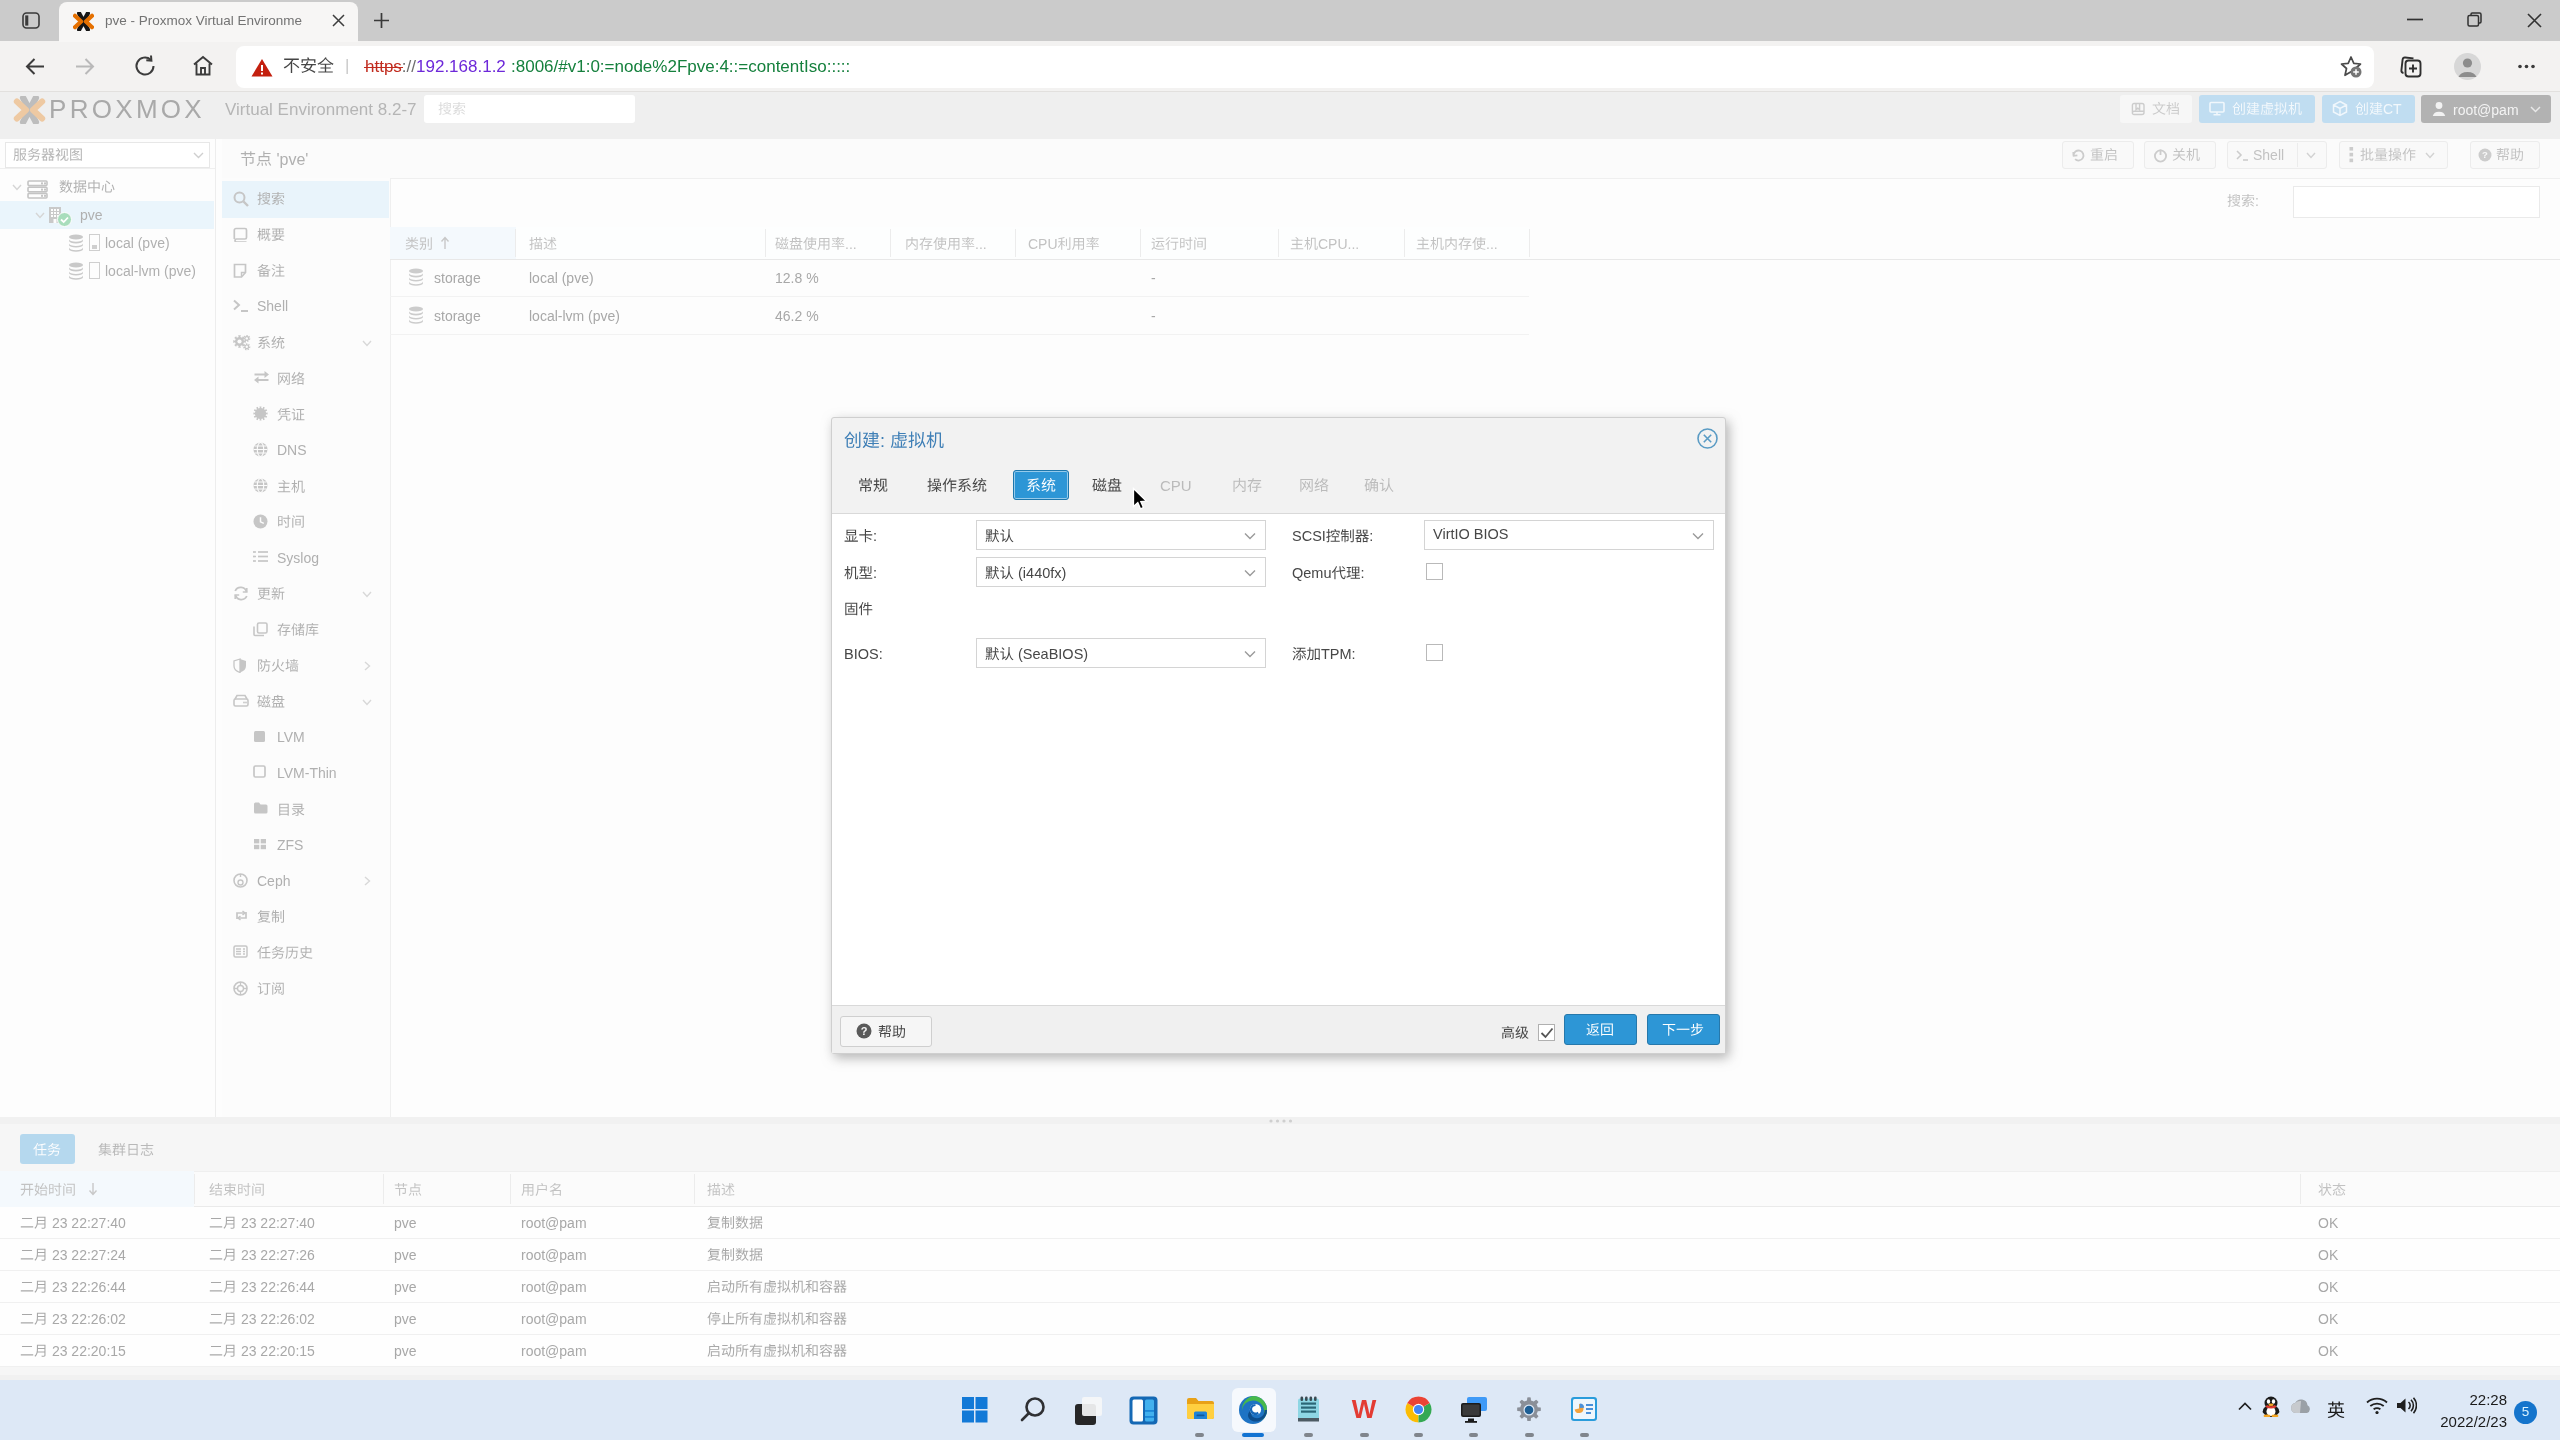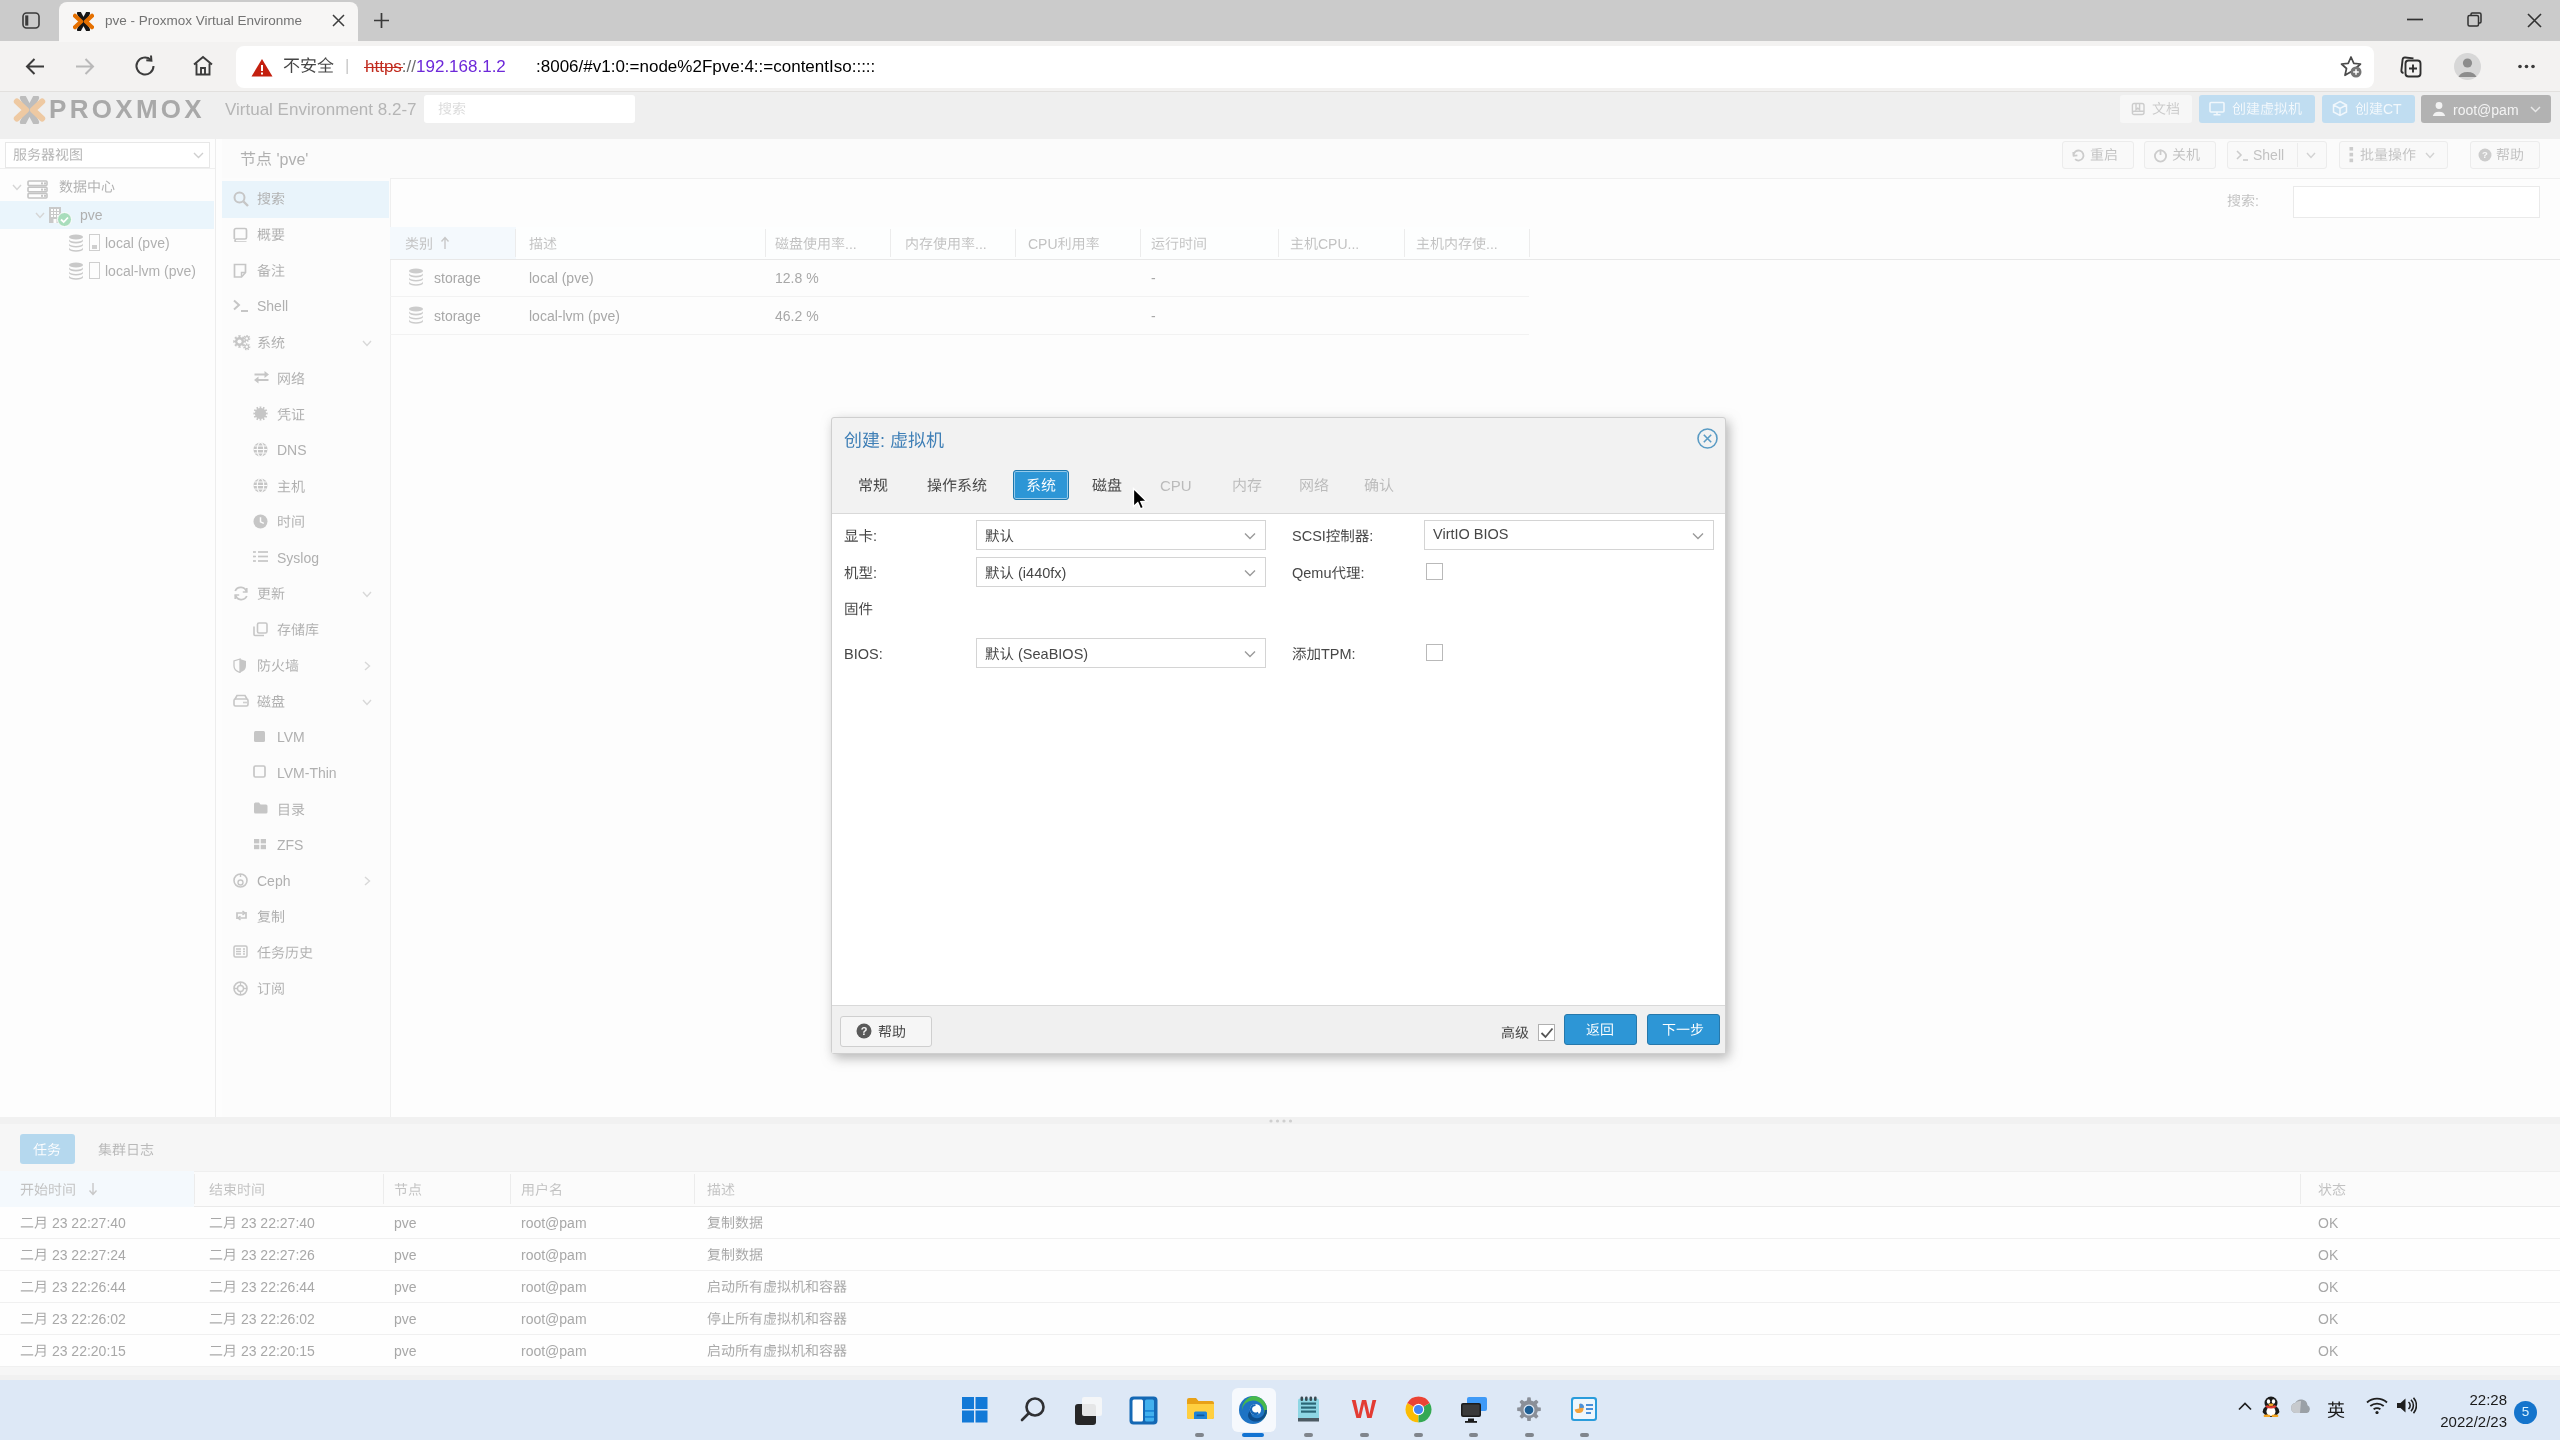--- a/index.html
+++ b/index.html
@@ -419,21 +419,21 @@
 <svg style="position:absolute;left:283.0px;top:55.3px;" width="53.0" height="22.1">
     <use href="#g4e0d" x="0.0" y="1.7" width="17" height="17" fill="#454545"></use>
     <use href="#g5b89" x="17.0" y="1.7" width="17" height="17" fill="#454545"></use>
     <use href="#g5168" x="34.0" y="1.7" width="17" height="17" fill="#454545"></use>
   </svg>
 <div style="position:absolute;font-size:17px;color:#c9c9c9;line-height:20px;top:55.8px;left:345px;white-space:pre">|</div>
 <div style="position:absolute;font-size:17px;color:#c12b1e;line-height:20px;top:56.8px;left:365.0px;white-space:pre">https</div>
 <div style="position:absolute;left:364.0px;top:66.5px;width:38.9px;height:1.7px;background:#c12b1e"></div>
 <div style="position:absolute;font-size:17px;color:#6e6e6e;line-height:20px;top:56.8px;left:401.85546875px;white-space:pre">://</div>
 <div style="position:absolute;font-size:17px;color:#6d28d9;line-height:20px;top:56.8px;left:416.02490234375px;white-space:pre">192.168.1.2</div>
-<div style="position:absolute;font-size:17px;color:#000000;line-height:20px;top:56.8px;left:536px;white-space:pre">:8006/#v1:0:=node%2Fpve:4::=contentIso:::::</div>
+<div style="position:absolute;font-size:17px;color:#15803d;line-height:20px;top:56.8px;left:511px;white-space:pre">:8006/#v1:0:=node%2Fpve:4::=contentIso:::::</div>
 <svg style="position:absolute;left:2339px;top:55px" width="24" height="24">
     <path d="M12 2 L14.8 8.4 L21.5 9 L16.5 13.5 L18 20.3 L12 16.8 L6 20.3 L7.5 13.5 L2.5 9 L9.2 8.4 Z" fill="none" stroke="#4a4a4a" stroke-width="1.7" stroke-linejoin="round"></path>
     <circle cx="17" cy="17" r="5.5" fill="#767676"></circle>
     <path d="M17 14.2 L17 19.8 M14.2 17 L19.8 17" stroke="#fff" stroke-width="1.5"></path>
   </svg>
 <svg style="position:absolute;left:2399px;top:55px" width="24" height="24">
     <rect x="6.5" y="5.5" width="15" height="16" rx="3" fill="none" stroke="#2f2f2f" stroke-width="1.9"></rect>
     <path d="M4.5 18 q-2.3-0.4-2.1-2.6 L3.6 4.6 q0.3-2.3 2.6-2.1 l8.3 0.9" fill="none" stroke="#2f2f2f" stroke-width="1.9"></path>
     <path d="M14 9.5 L14 17.5 M10 13.5 L18 13.5" stroke="#2f2f2f" stroke-width="1.9"></path>
   </svg>
@@ -450,21 +450,21 @@
 <div style="position:absolute;left:0px;top:92px;width:2560px;height:1288px;background:#fdfdfd;"></div>
 <div style="position:absolute;left:0px;top:91px;width:2560px;height:1px;background:#e2e0de;"></div>
 <div style="position:absolute;left:0px;top:92px;width:2560px;height:47px;background:#efefef;"></div>
 <svg style="position:absolute;left:11px;top:96px" width="37" height="28" viewBox="0 0 22 20">
 <g fill="none" stroke-linecap="round" stroke-linejoin="round">
       <path d="M6.5 1.5 L15.5 18.5 M15.5 1.5 L6.5 18.5" stroke="#bdbdbd" stroke-width="4.6"></path>
 <path d="M2 4 L8.5 10 L2 16" stroke="#eec9a2" stroke-width="4.4"></path>
       <path d="M20 4 L13.5 10 L20 16" stroke="#eec9a2" stroke-width="4.4"></path>
     </g>
   </svg>
-<div style="position:absolute;font-size:26px;color:#a9a9a9;line-height:31px;top:94.4px;left:49px;font-weight:bold;letter-spacing:3.3px;white-space:pre">PROXMOX</div>
+<div style="position:absolute;font-size:26px;color:#a9a9a9;line-height:31px;top:94.4px;left:49px;font-weight:normal;letter-spacing:3.3px;white-space:pre">PROXMOX</div>
 <div style="position:absolute;font-size:17px;color:#b5b5b5;line-height:20px;top:99.8px;left:225px;white-space:pre">Virtual Environment 8.2-7</div>
 <div style="position:absolute;left:424px;top:95px;width:211px;height:28px;background:#fff;border-radius:3px;"></div>
 <svg style="position:absolute;left:438.0px;top:100.3px;" width="30.0" height="18.2">
     <use href="#g641c" x="0.0" y="1.4" width="14" height="14" fill="#dadada"></use>
     <use href="#g7d22" x="14.0" y="1.4" width="14" height="14" fill="#dadada"></use>
   </svg>
 <div style="position:absolute;left:2120px;top:95px;width:72px;height:28px;background:#f7f7f7;border-radius:3px;"></div>
 <svg style="position:absolute;left:2131px;top:101px" width="15" height="15">
     <path d="M3 2.5 h8 a2 2 0 0 1 2 2 v7 a2 2 0 0 1 -2 2 h-8 a1.6 1.6 0 0 1 0-3.2 h9.5 M3 2.5 a1.6 1.6 0 0 0 -1.6 1.6 v8 M3 2.5 h2 v6 l1.8-1.4 1.8 1.4 v-6" fill="none" stroke="#cccccc" stroke-width="1.4"></path>
   </svg>

